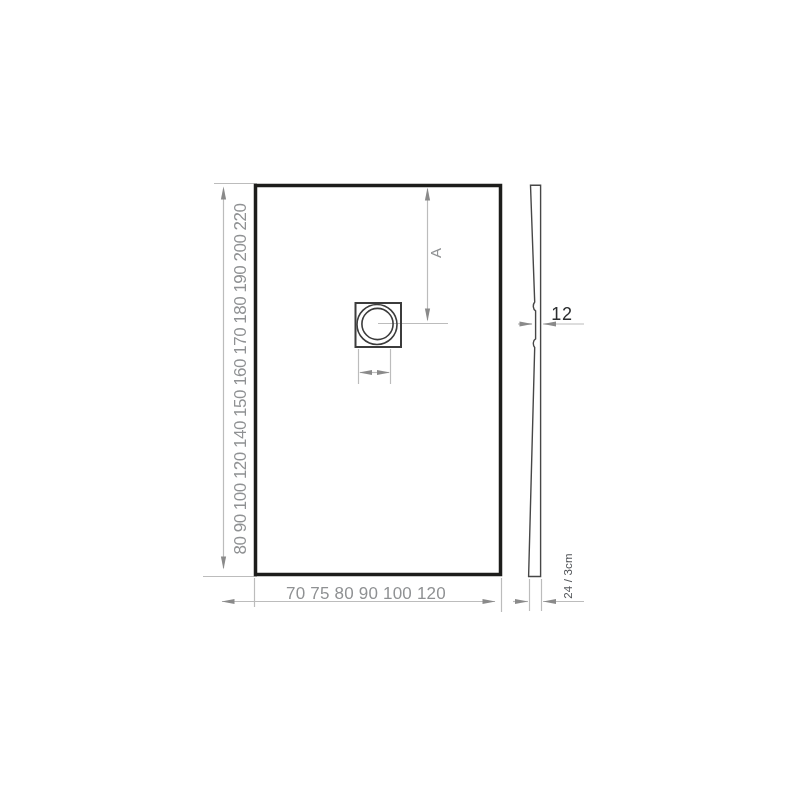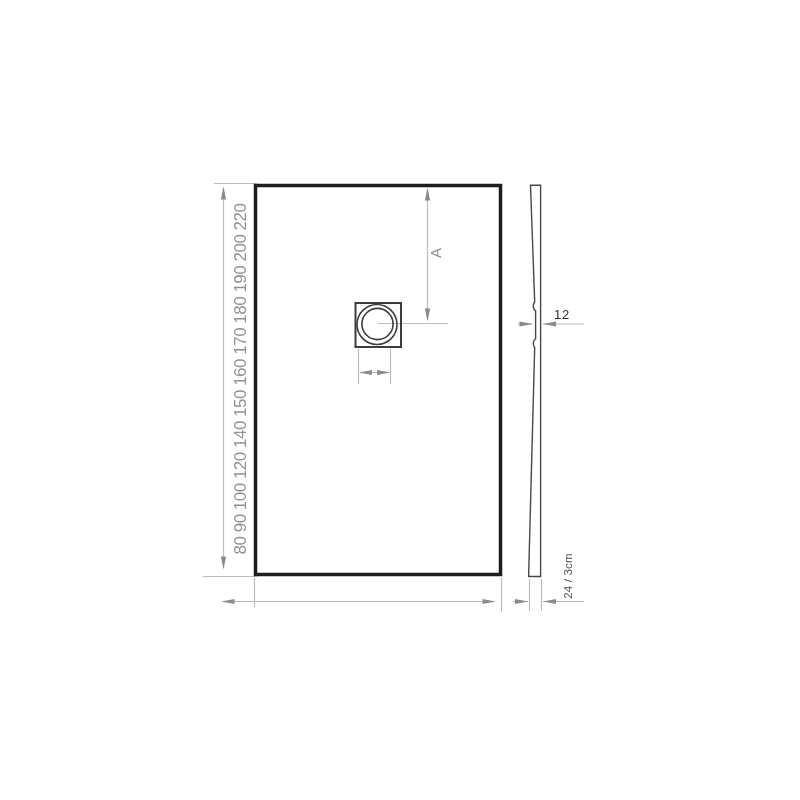--- a/index.html
+++ b/index.html
@@ -17,21 +17,21 @@
     color:#8f9193;
     font-size:17px;
     letter-spacing:0.2px;
     transform:translate(-50%,-50%);
     line-height:1;
   }
   .label.vertical{transform:translate(-50%,-50%) rotate(-90deg);}
   .label.left-scale{left:240px;top:379px;letter-spacing:-0.5px;}
   .label.bottom-scale{left:366px;top:593px;}
   .label.a-label{left:435px;top:253px;font-size:15px;}
-  .label.t12{left:562px;top:314px;font-size:13px;color:#2b2d2f;letter-spacing:0.8px;}
+  .label.t12{left:562px;top:314px;font-size:18px;color:#2b2d2f;letter-spacing:0.8px;}
   .label.edge-label{left:569px;top:576px;font-size:11.5px;color:#53565a;}
 </style>
 </head>
 <body>
 
 <div id="canvas">
 
   <svg id="linework" width="800" height="800" viewBox="0 0 800 800">
 
     <g fill="none" stroke-width="1.2" stroke-linecap="butt" stroke="#bcbcbc">
@@ -80,19 +80,20 @@
     <path d="M 530.5,185.3 L 540.6,185.3 L 540.6,576.5 L 528.6,576.5
              L 534.7,347.5
              C 532.6,344.8 532.9,340.4 535.6,338.8
              L 535.6,310.8
              C 532.9,309.2 532.6,304.8 534.7,302
              L 530.5,185.3 Z" fill="#ffffff" stroke-width="1.4" stroke="#474747"></path>
   </svg>
 
   <div class="label vertical left-scale">80 90 100 120 140 150 160 170 180 190 200 220</div>
 
+  <div class="label bottom-scale">70 75 80 90 100 120</div>
 
   <div class="label vertical a-label">A</div>
 
   <div class="label t12">12</div>
 
   <div class="label vertical edge-label">24 / 3cm</div>
 </div>
 
 </body></html>

